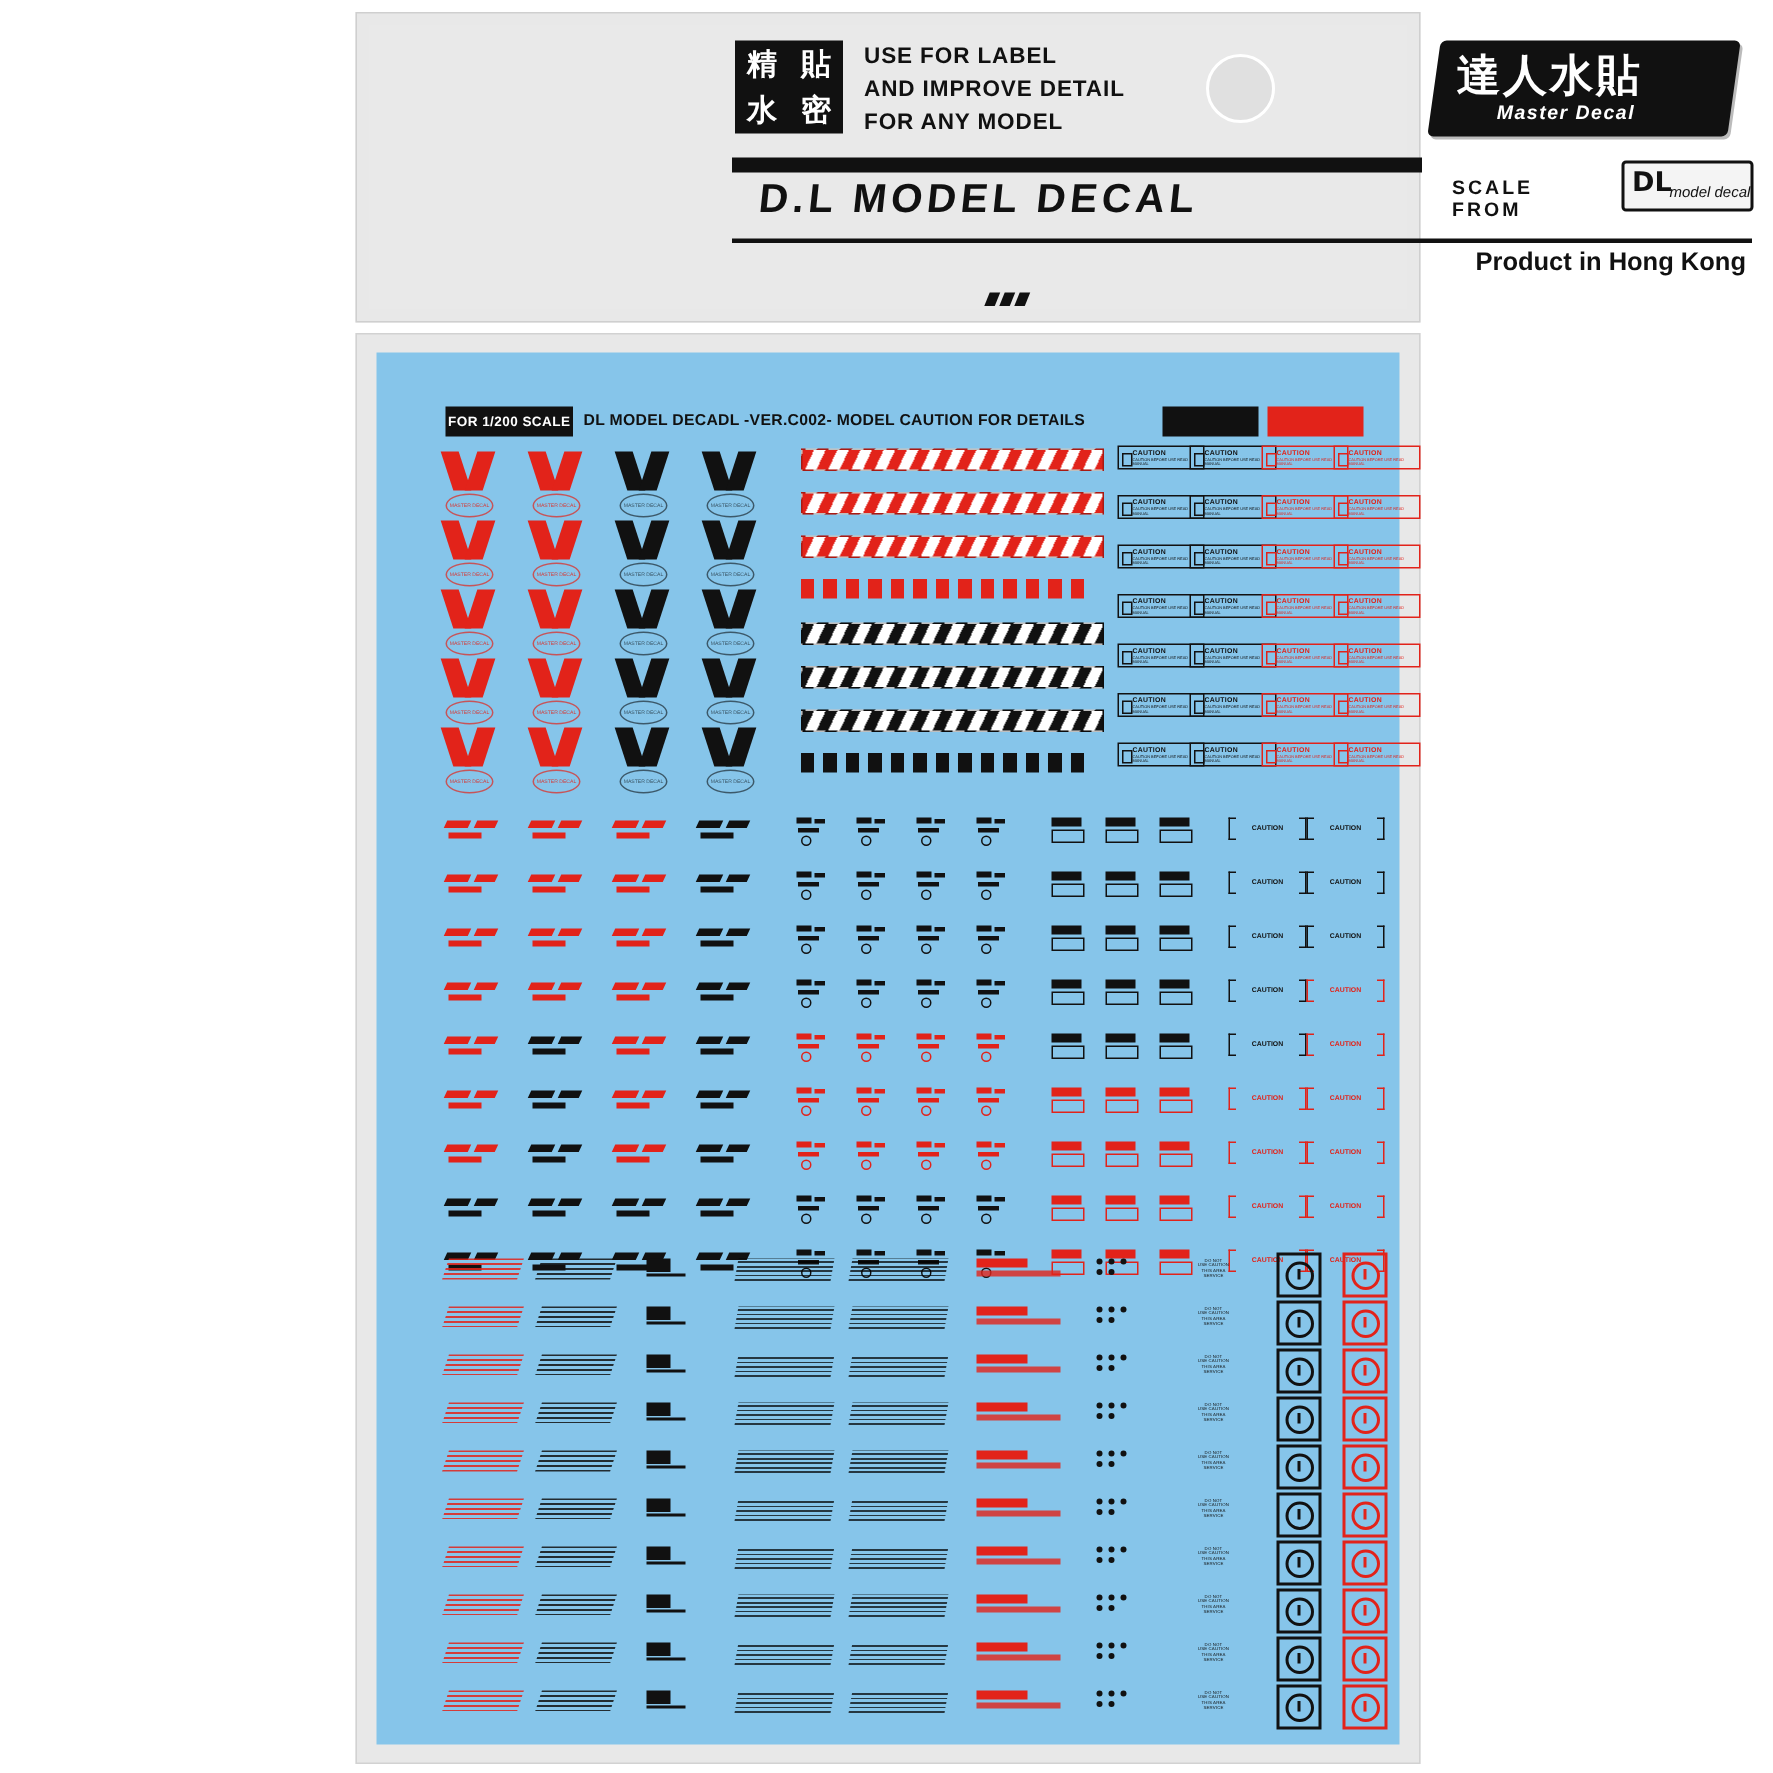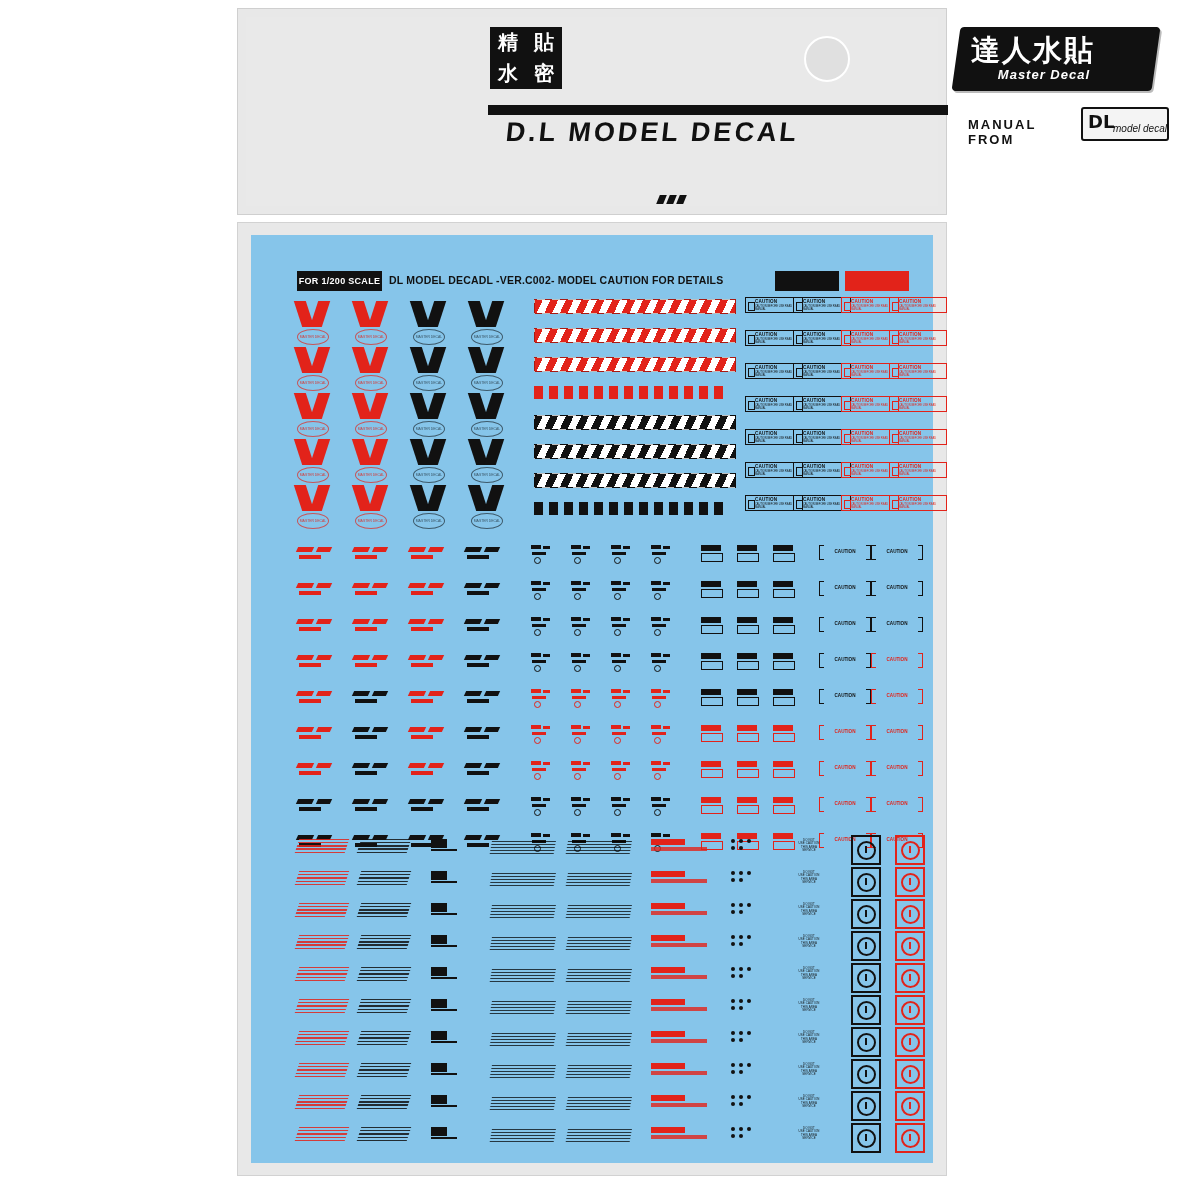--- a/index.html
+++ b/index.html
@@ -98,37 +98,46 @@
     <div class="header-inner"></div>
     <div class="hang-hole"></div>
 
     <div class="cn-stack">
       <div class="cell inv">精</div>
       <div class="cell inv">貼</div>
       <div class="cell inv">水</div>
       <div class="cell inv">密</div>
     </div>
 
+    <div class="use-lines">
+      <div>USE FOR LABEL</div>
+      <div>AND IMPROVE DETAIL</div>
+      <div>FOR ANY MODEL</div>
+    </div>
 
     <div class="dl-bar">
       <div class="stripebox"></div>
       <div class="dl-title">D.L MODEL DECAL</div>
     </div>
 
     <div class="master-logo">
       <div class="cn">達人水貼</div>
       <div class="en">Master Decal</div>
     </div>
 
-    <div class="design-from">MANUAL FROM</div>
+    <div class="design-from">SCALE FROM</div>
     <div class="dl-mini">
       <div class="m1">DL</div>
       <div class="m2">model decal</div>
     </div>
 
+    <div class="hk-bar">
+      <div class="line"></div>
+      <div class="hk-text">Product in Hong Kong</div>
+    </div>
 
     <div class="slash-group">
         <i></i>
         <i></i>
         <i></i>
       </div>
   </div>
 
   <div class="sheet-frame">
     <div class="sheet" id="sheet">

